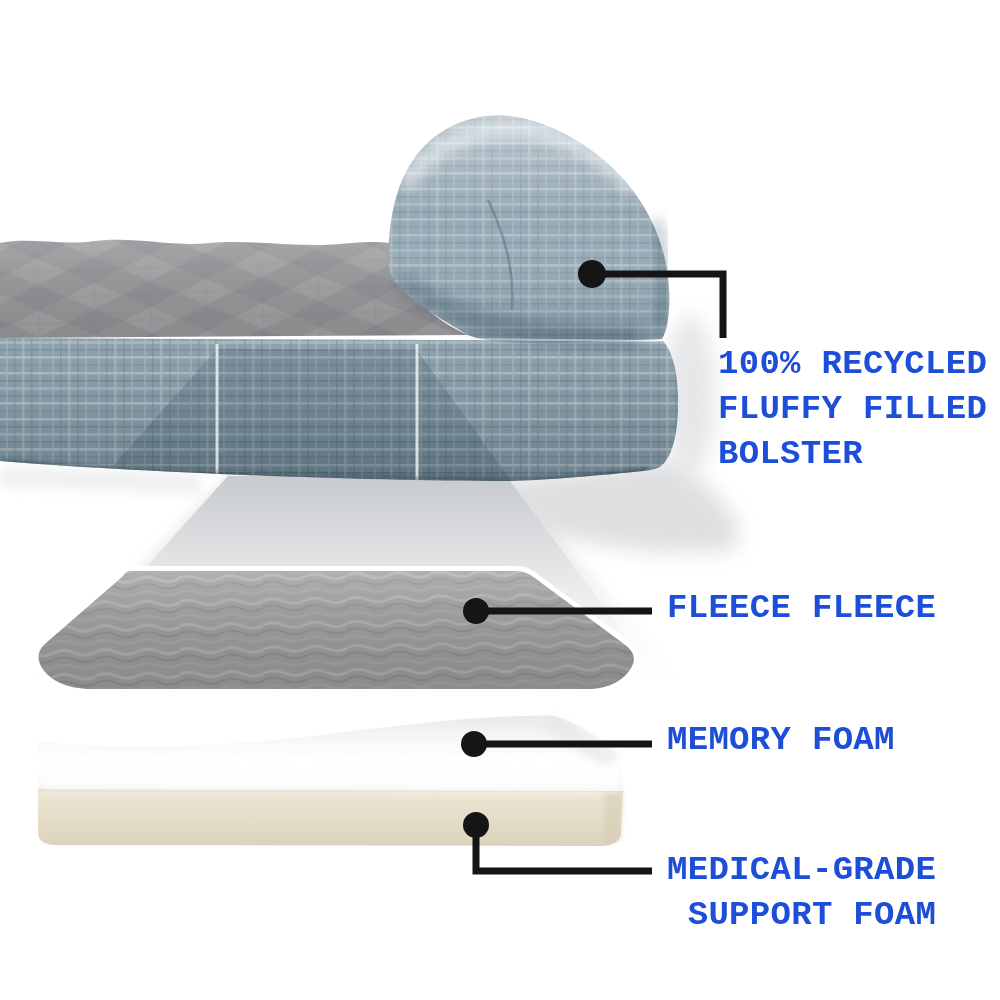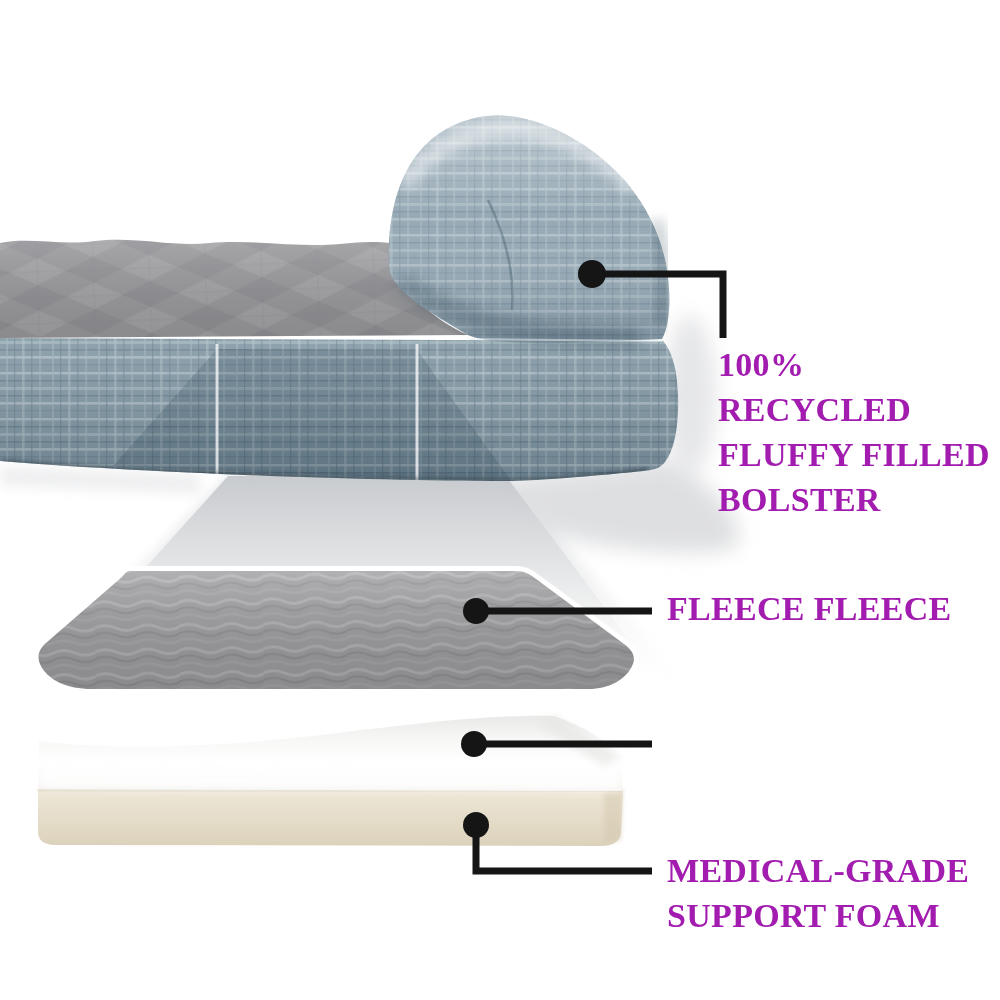--- a/index.html
+++ b/index.html
@@ -6,32 +6,32 @@
   #canvas{
     position:relative;
     width:1000px;height:1000px;
     background:#ffffff;
     overflow:hidden;
     font-family:"Liberation Sans",sans-serif;
   }
   #scene{position:absolute;left:0;top:0;}
   .label{
     position:absolute;
-    font-family:Liberation Serif, serif;
+    font-family:Liberation Mono, monospace;
     font-weight:700;
     font-size:34px;
     line-height:45px;
     letter-spacing:.3px;
-    color:#a21caf;
+    color:#1d4ed8;
     white-space:pre-line;
   }
   #label-bolster{left:718px;top:342px;}
   #label-fleece{left:667px;top:586px;}
   #label-memory{left:667px;top:718px;}
-  #label-support{left:667px;top:848px;}
+  #label-support{left:667px;top:848px;text-align:right;}
 </style>
 </head>
 <body>
 
 <div id="canvas">
 
   <svg id="scene" width="1000" height="1000" viewBox="0 0 1000 1000">
     <defs>
       <pattern id="xh" width="46" height="46" patternUnits="userSpaceOnUse">
         <rect width="46" height="46" fill="#8096a3"></rect>
@@ -201,15 +201,16 @@
       <circle cx="476" cy="611" r="13"></circle>
       <circle cx="474" cy="744" r="13"></circle>
       <circle cx="476" cy="825" r="13"></circle>
     </g>
   </svg>
 
   <div class="label" id="label-bolster">100% RECYCLED
 FLUFFY FILLED
 BOLSTER</div>
   <div class="label" id="label-fleece">FLEECE FLEECE</div>
+  <div class="label" id="label-memory">MEMORY FOAM</div>
   <div class="label" id="label-support">MEDICAL-GRADE
 SUPPORT FOAM</div>
 </div>
 
 </body></html>

